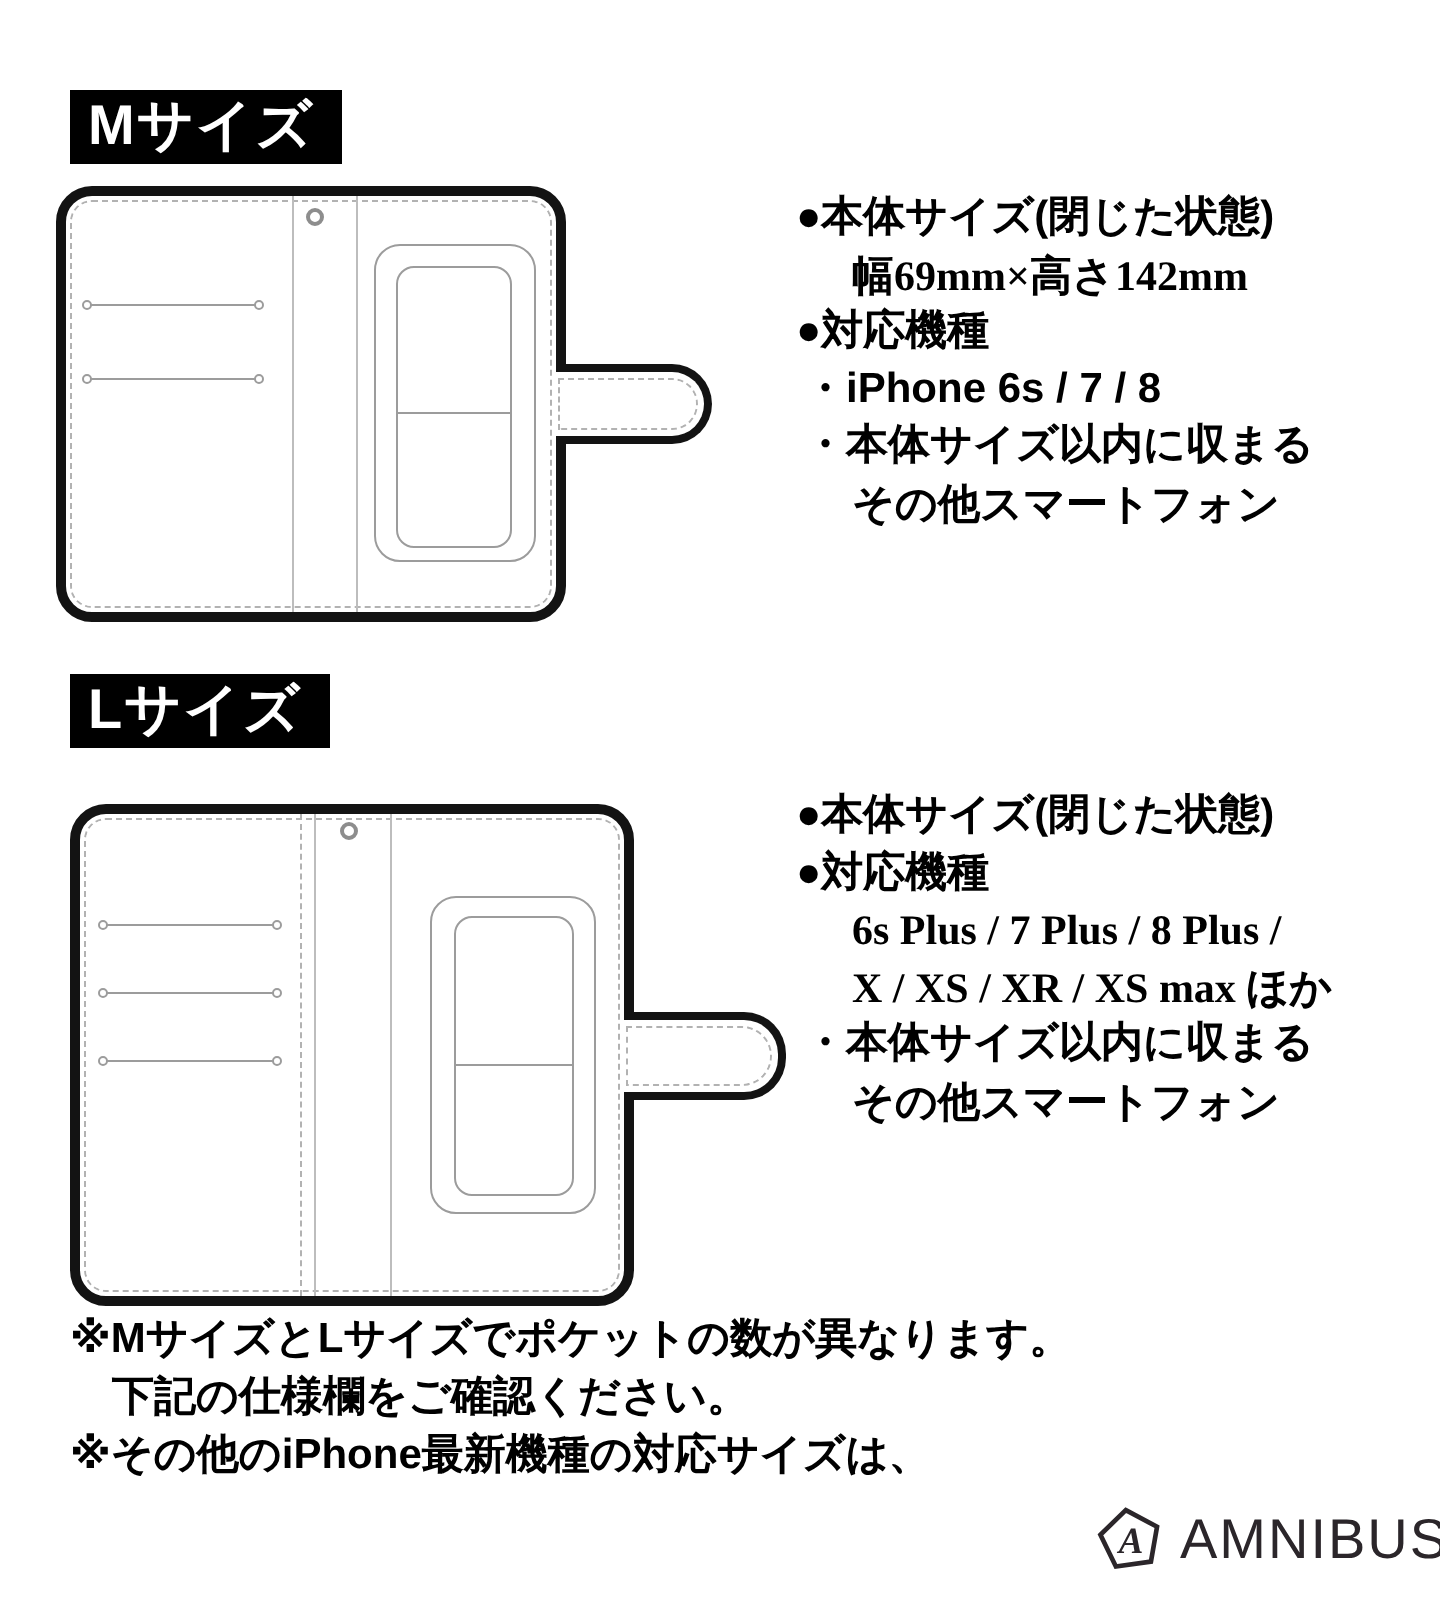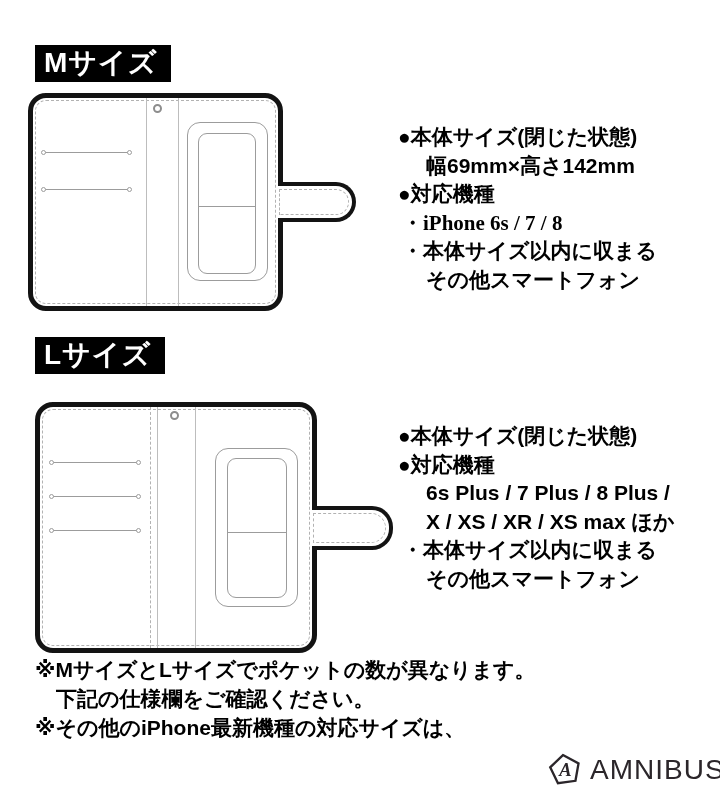--- a/index.html
+++ b/index.html
@@ -77,26 +77,26 @@
     border:4px solid #131313;border-left:none;border-radius:0 21px 21px 0;
   }
   #case-m .flap{left:250px;top:89px;width:78px;height:40px;}
   #case-l .flap{left:277px;top:104px;width:81px;height:44px;}
   .flap-stitch{
     position:absolute;left:1px;top:3px;right:3px;bottom:3px;
     border:1px dashed #b2b2b2;border-radius:0 15px 15px 0;
   }
 
   
-  .specs{position:absolute;left:398px;font-size:21px;font-weight:bold;line-height:28.6px;margin-top:28px;}
+  .specs{position:absolute;left:398px;font-size:21px;font-weight:bold;line-height:28.6px;}
   #specs-m{top:95px;}
   #specs-l{top:394px;}
   .spec-line{white-space:nowrap;}
-  .ind-1{padding-left:4px;font-family:Liberation Serif, serif;}
-  .ind-2{padding-left:28px;}
+  .ind-1{padding-left:4px;}
+  .ind-2{padding-left:28px;font-family:Liberation Serif, serif;}
 
   
   .notes{position:absolute;left:35px;top:656px;font-size:21px;font-weight:bold;line-height:28.8px;}
   .note-ind{padding-left:21px;}
 
   
   .logo{position:absolute;left:548px;top:752px;display:flex;align-items:center;gap:7px;color:#2b262a;}
   .logo svg{display:block;}
   .logo-text{
     font-size:28px;letter-spacing:1px;font-weight:400;line-height:1;

